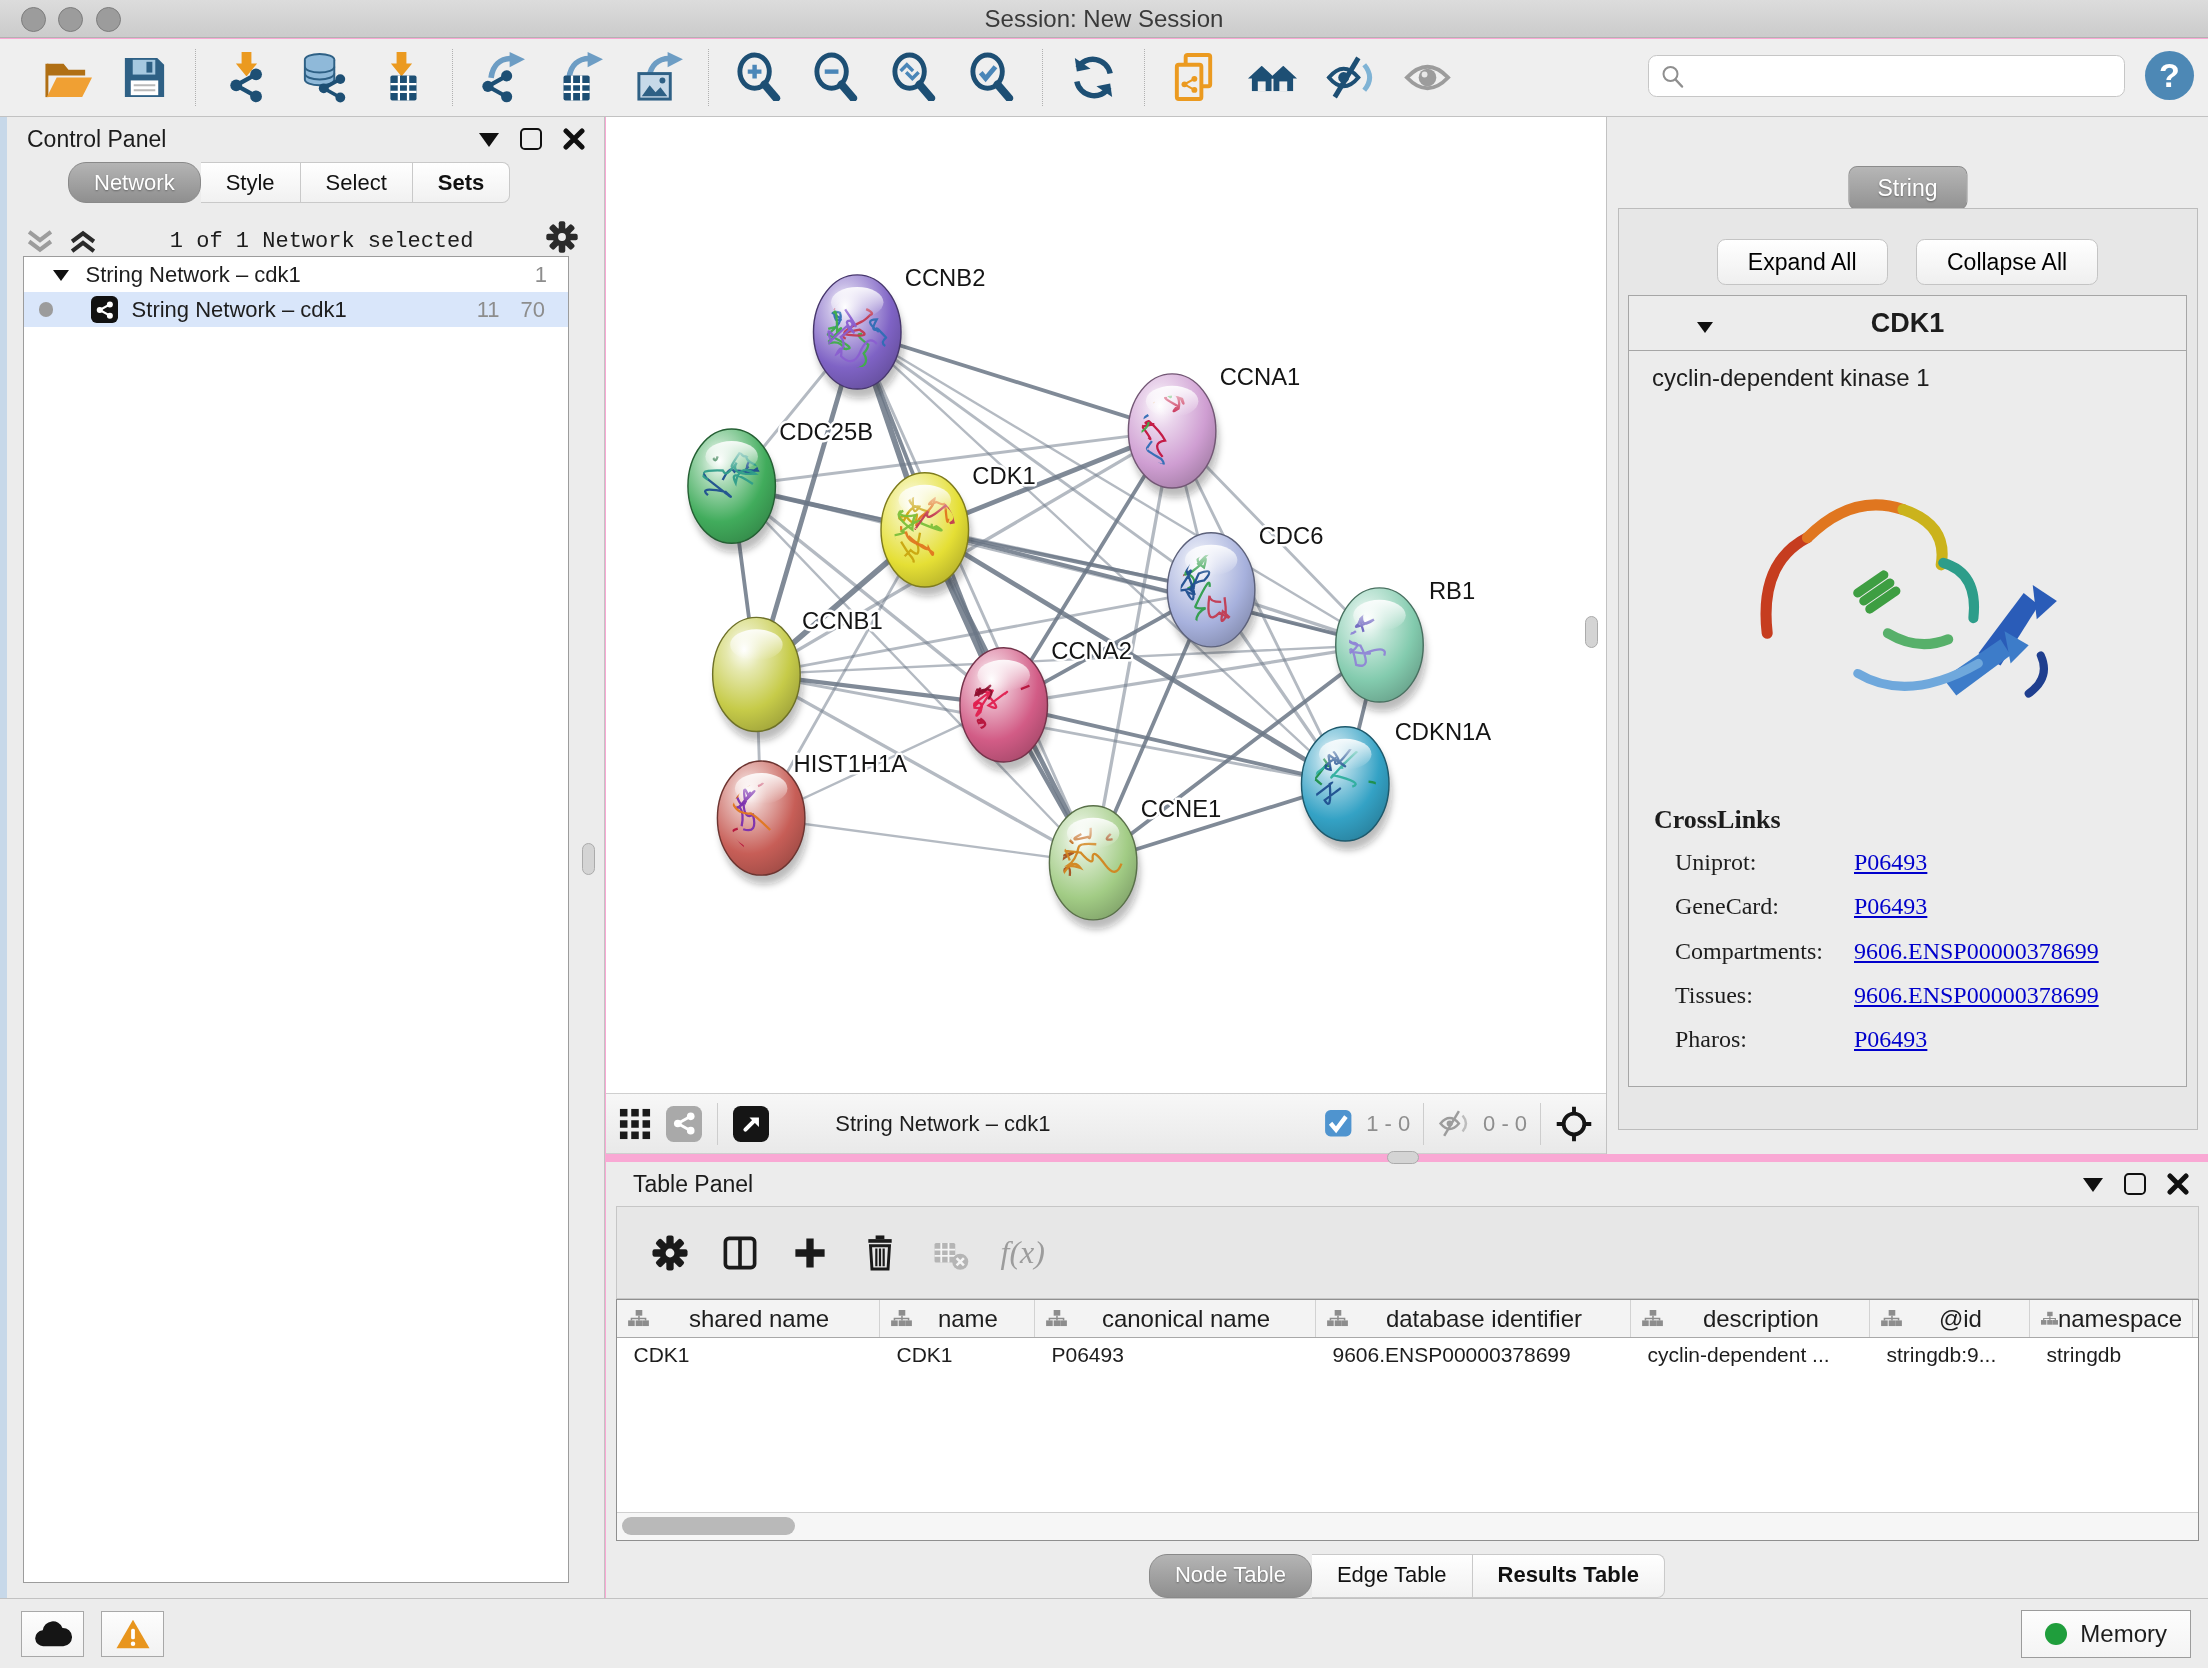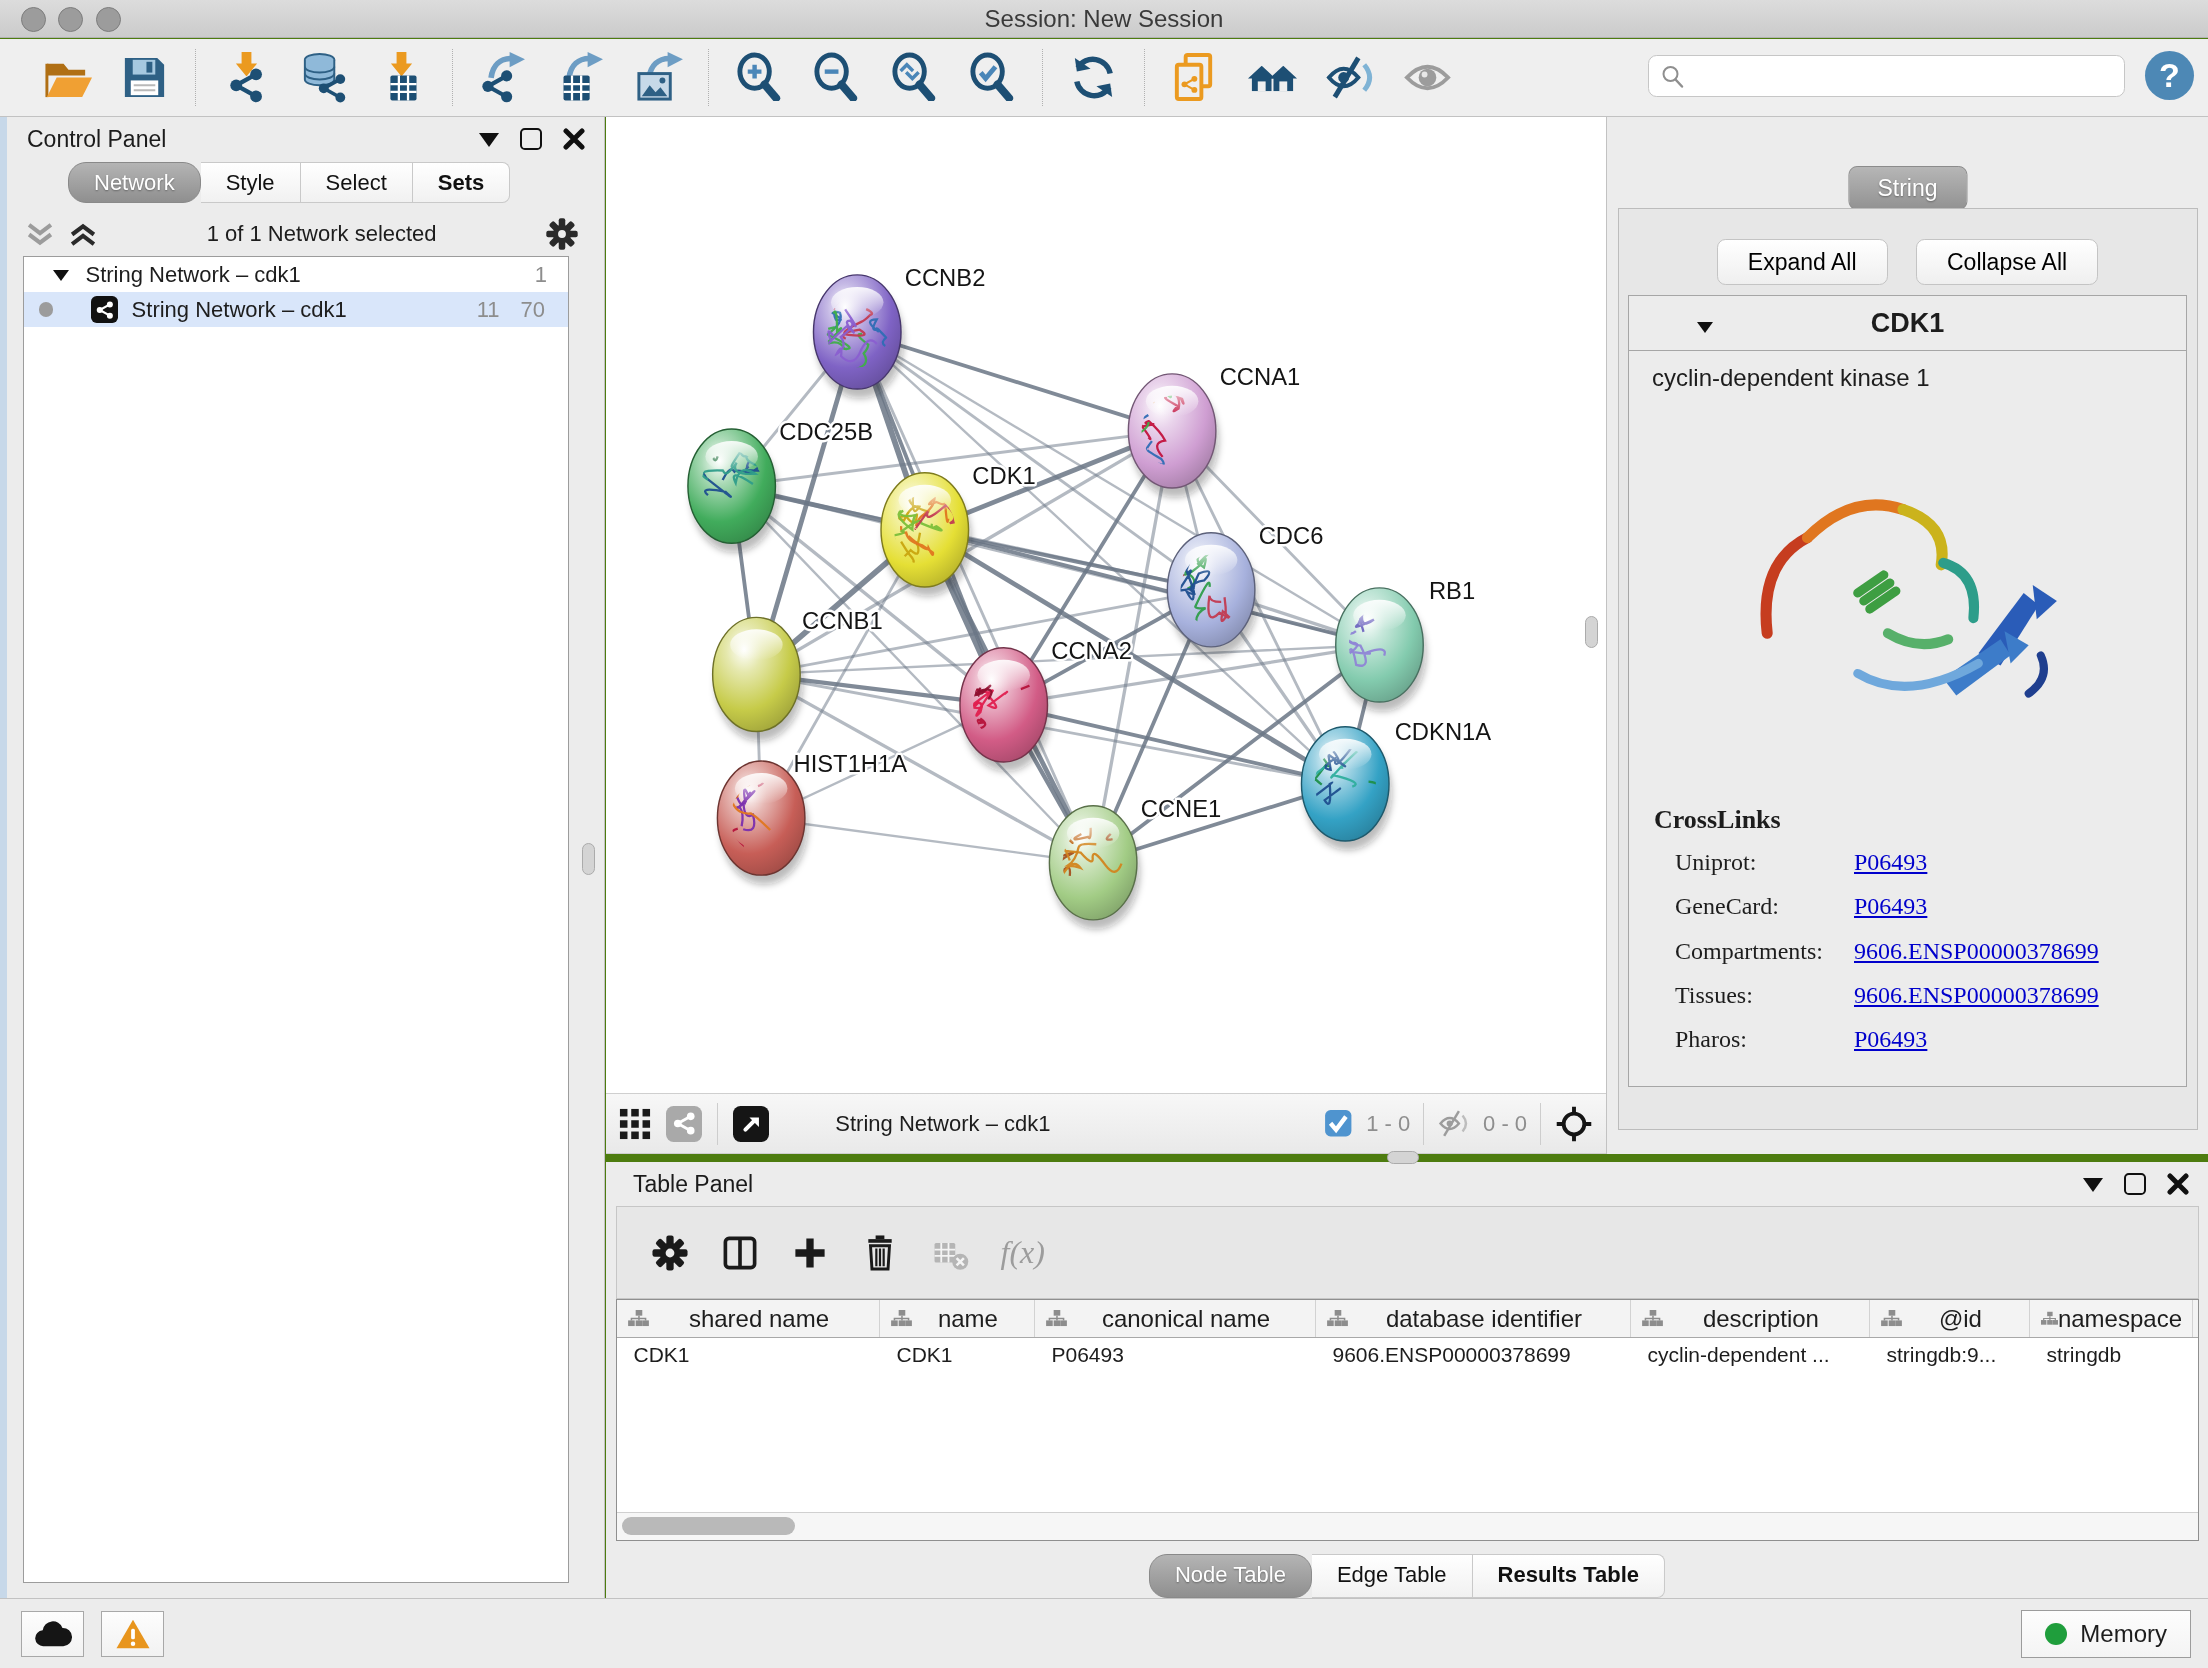--- a/index.html
+++ b/index.html
@@ -1,17 +1,17 @@
 <!DOCTYPE html>
 <html style="font-size:15px"><head>
 <meta charset="utf-8">
 <style>
   html,body{margin:0;padding:0;background:#e2e2e2;font-family:"Liberation Sans","DejaVu Sans",sans-serif;}
   *{box-sizing:border-box;}
-  .window{position:relative;width:2208px;height:1668px;background:#4d7c0f;overflow:hidden;color:#1d1d1d;}
+  .window{position:relative;width:2208px;height:1668px;background:#f9a8d4;overflow:hidden;color:#1d1d1d;}
 
   
   .titlebar{position:absolute;left:0;top:0;right:0;height:38px;background:linear-gradient(#dcdcdc,#cbcbcb);border-bottom:1px solid #b2b2b2;}
   .traffic{position:absolute;top:6.7px;left:21px;display:flex;gap:12.4px;}
   .traffic span{width:25px;height:25px;border-radius:50%;background:#9c9c9c;border:1px solid #7d7d7d;}
   .wtitle{text-align:center;line-height:38px;font-size:24px;color:#3a3a3a;}
 
   
   .toolbar{position:absolute;left:0;top:39px;right:0;height:78px;background:#efefef;border-bottom:1px solid #c2c2c2;display:flex;align-items:center;padding-left:28.5px;}
   .tbi{width:51px;height:51px;margin:0 13.3px;flex:none;cursor:pointer;}
@@ -28,21 +28,21 @@
   .wb-float{width:22px;height:22px;border:2.9px solid #101010;border-radius:4.8px;cursor:pointer;}
   .seg{display:flex;}
   .seg-btn{padding:6.7px 25px;font-size:22px;background:linear-gradient(#ffffff,#f1f1f1);border:1px solid #c9c9c9;border-left-width:0;color:#111;cursor:pointer;}
   .seg-btn:first-child{border-left-width:1px;border-radius:7.6px 0 0 7.6px;}
   .seg-btn:last-child{border-radius:0 7.6px 7.6px 0;font-weight:bold;}
   .seg-btn.active{background:linear-gradient(#b4b4b4,#8f8f8f);color:#fff;border-color:#898989;text-shadow:0 1px 1.9px rgba(0,0,0,.35);border-radius:18px;}
 
   
   .cp{position:absolute;left:0;top:117px;width:605px;height:1481px;background:#ececec;border-right:1px solid #c2c2c2;}
   .cp-tabs{position:absolute;left:68px;top:45px;}
-  .cp-status{position:absolute;left:25px;right:25px;top:97px;height:40px;display:flex;align-items:center;}
+  .cp-status{position:absolute;left:25px;right:25px;top:97px;height:40px;display:flex;align-items:flex-end;font-family:Liberation Mono, monospace;}
   .cp-status .stat-text{flex:1;text-align:center;font-size:22px;}
   .treebox{position:absolute;left:23px;width:546px;top:139px;bottom:15px;background:#fff;border:1.9px solid #9c9c9c;}
   .trow{height:35px;display:flex;align-items:center;font-size:22px;}
   .trow .cnt{color:#8d8d8d;}
   .trow.root{padding-left:28.5px;}
   .trow.child{background:#d9e6fa;padding-left:15px;}
   .tree-tri{width:0;height:0;border:8.6px solid transparent;border-top:11.4px solid #101010;margin-top:10.5px;}
   .bullet{width:14.3px;height:14.3px;border-radius:50%;background:#9c9c9c;margin-right:38px;}
   .appicon{width:27px;height:27px;border-radius:5.7px;background:#111;display:flex;align-items:center;justify-content:center;margin-right:13.3px;}
 

